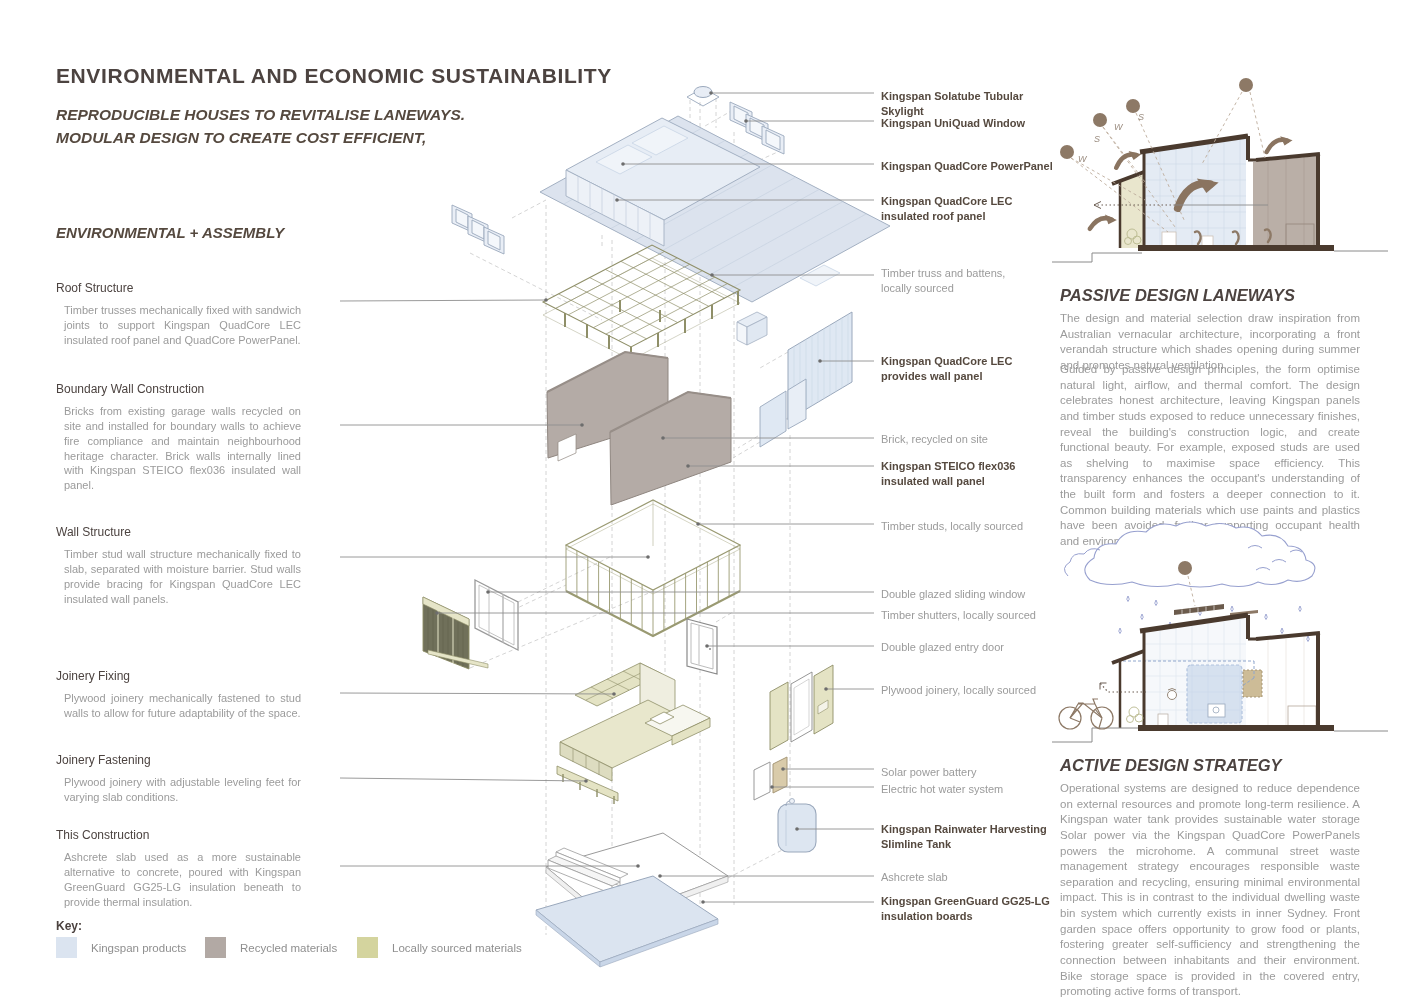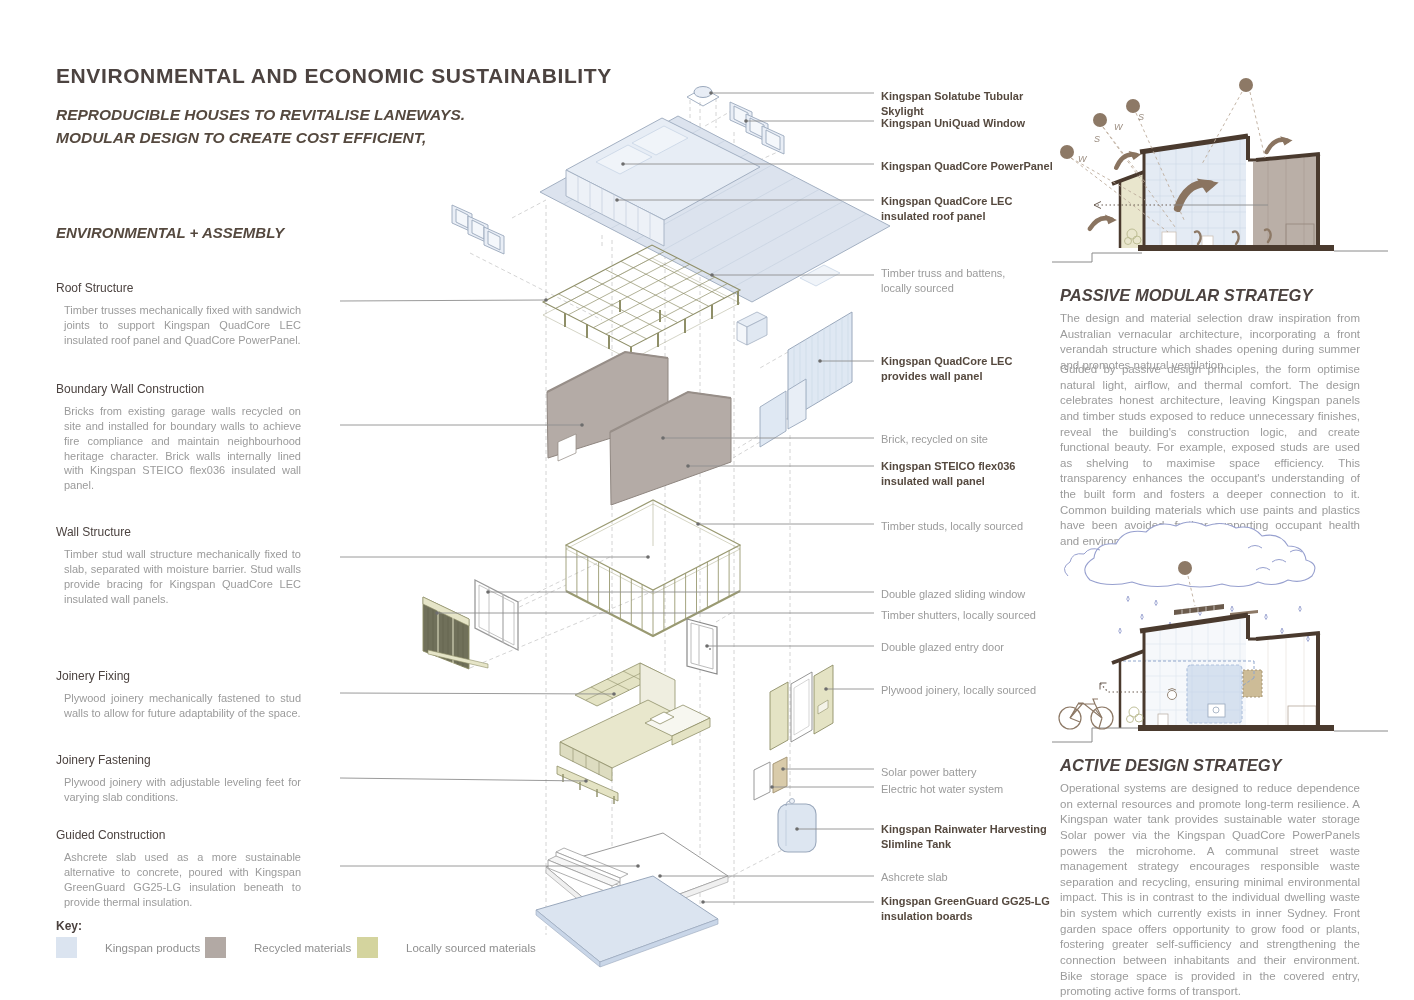--- a/index.html
+++ b/index.html
@@ -16,21 +16,21 @@
   .note p{margin:8px;font-size:11px;line-height:1.35;color:#9b9b9b;text-align:justify;}
   
   .co{left:881px;width:180px;font-size:11px;line-height:1.4;color:#9b9b9b;}
   .co.b{font-weight:bold;color:#55493f;}
   .co.w150{width:150px;}
   
   .strathead{left:1060px;font-size:16.5px;font-style:italic;font-weight:bold;color:#4c4340;}
   .stratpara{left:1060px;width:300px;font-size:11.5px;line-height:1.36;color:#9b9b9b;text-align:justify;}
   
   .keytitle{left:56px;top:919px;font-size:12px;font-weight:bold;color:#4c4340;}
-  .keyitem{top:937px;display:flex;align-items:center;gap:28px;}
+  .keyitem{top:937px;display:flex;align-items:center;gap:14px;}
   .swatch{width:21px;height:21px;display:inline-block;}
   .keylabel{font-size:11.5px;color:#8f8f8f;}
   svg{display:block;}
 </style>
 </head>
 <body>
 
 <div class="abs title">ENVIRONMENTAL AND ECONOMIC SUSTAINABILITY</div>
 <div class="abs subtitle">
   <div>REPRODUCIBLE HOUSES TO REVITALISE  LANEWAYS.</div>
@@ -52,21 +52,21 @@
 </div>
 <div class="abs note" style="top:669px">
   <h4>Joinery Fixing</h4>
   <p>Plywood joinery mechanically fastened to stud walls to allow for future adaptability of the space.</p>
 </div>
 <div class="abs note" style="top:753px">
   <h4>Joinery Fastening</h4>
   <p>Plywood joinery with adjustable leveling feet for varying slab conditions.</p>
 </div>
 <div class="abs note" style="top:828px">
-  <h4>Guided Construction</h4>
+  <h4>This Construction</h4>
   <p>Ashcrete slab used as a more sustainable alternative to concrete, poured with Kingspan GreenGuard GG25-LG insulation beneath to provide thermal insulation.</p>
 </div>
 
 <div class="abs keytitle">Key:</div>
 <div class="abs keyitem" style="left:56px">
   <span class="swatch" style="background: rgb(219, 228, 240);"></span>
   <span class="keylabel">Kingspan products</span>
 </div>
 <div class="abs keyitem" style="left:205px">
   <span class="swatch" style="background: rgb(178, 169, 164);"></span>
@@ -89,21 +89,21 @@
 <div class="abs co" style="top:587px">Double glazed sliding window</div>
 <div class="abs co" style="top:608px">Timber shutters, locally sourced</div>
 <div class="abs co" style="top:640px">Double glazed entry door</div>
 <div class="abs co" style="top:683px">Plywood joinery, locally sourced</div>
 <div class="abs co" style="top:765px">Solar power battery</div>
 <div class="abs co" style="top:782px">Electric hot water system</div>
 <div class="abs co b" style="top:822px">Kingspan Rainwater Harvesting Slimline Tank</div>
 <div class="abs co" style="top:870px">Ashcrete slab</div>
 <div class="abs co b" style="top:894px">Kingspan GreenGuard GG25-LG insulation boards</div>
 
-<div class="abs strathead" style="top:286px">PASSIVE MODULAR STRATEGY</div>
+<div class="abs strathead" style="top:286px">PASSIVE DESIGN LANEWAYS</div>
 <div class="abs stratpara" style="top:311px">The design and material selection draw inspiration from Australian vernacular architecture, incorporating a front verandah structure which shades opening during summer and promotes natural ventilation.</div>
 <div class="abs stratpara" style="top:362px">Guided by passive design principles, the form optimise natural light, airflow, and thermal comfort. The design celebrates honest architecture, leaving Kingspan panels and timber studs exposed to reduce unnecessary finishes, reveal the building's construction logic, and create functional beauty. For example, exposed studs are used as shelving to maximise space efficiency. This transparency enhances the occupant's understanding of the built form and fosters a deeper connection to it. Common building materials which use paints and plastics have been avoided, further supporting occupant health and environmental safety.</div>
 <div class="abs strathead" style="top:756px">ACTIVE DESIGN STRATEGY</div>
 <div class="abs stratpara" style="top:781px">Operational systems are designed to reduce dependence on external resources and promote long-term resilience. A Kingspan water tank provides sustainable water storage Solar power via the Kingspan QuadCore PowerPanels powers the microhome. A communal street waste management strategy encourages responsible waste separation and recycling, ensuring minimal environmental impact. This is in contrast to the individual dwelling waste bin system which currently exists in inner Sydney. Front garden space offers opportunity to grow food or plants, fostering greater self-sufficiency and strengthening the connection between inhabitants and their environment. Bike storage space is provided in the covered entry, promoting active forms of transport.</div>
 
 <svg class="abs" style="left:0;top:0" width="1414" height="1000" viewBox="0 0 1414 1000">
 
   <g stroke="#c9c9c9" stroke-width="0.8" stroke-dasharray="4 3" fill="none">
     <path d="M546,205 V935"></path>
       <path d="M612,240 V905"></path>

